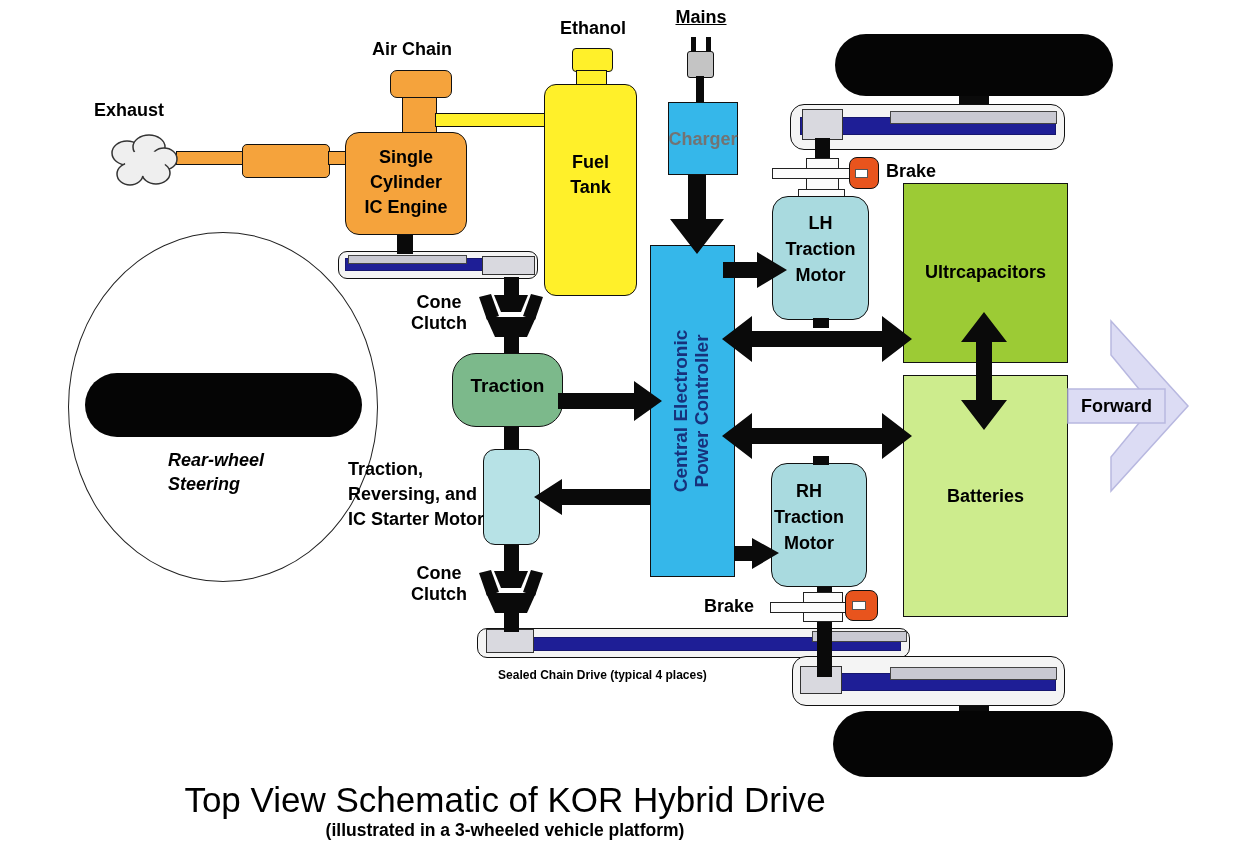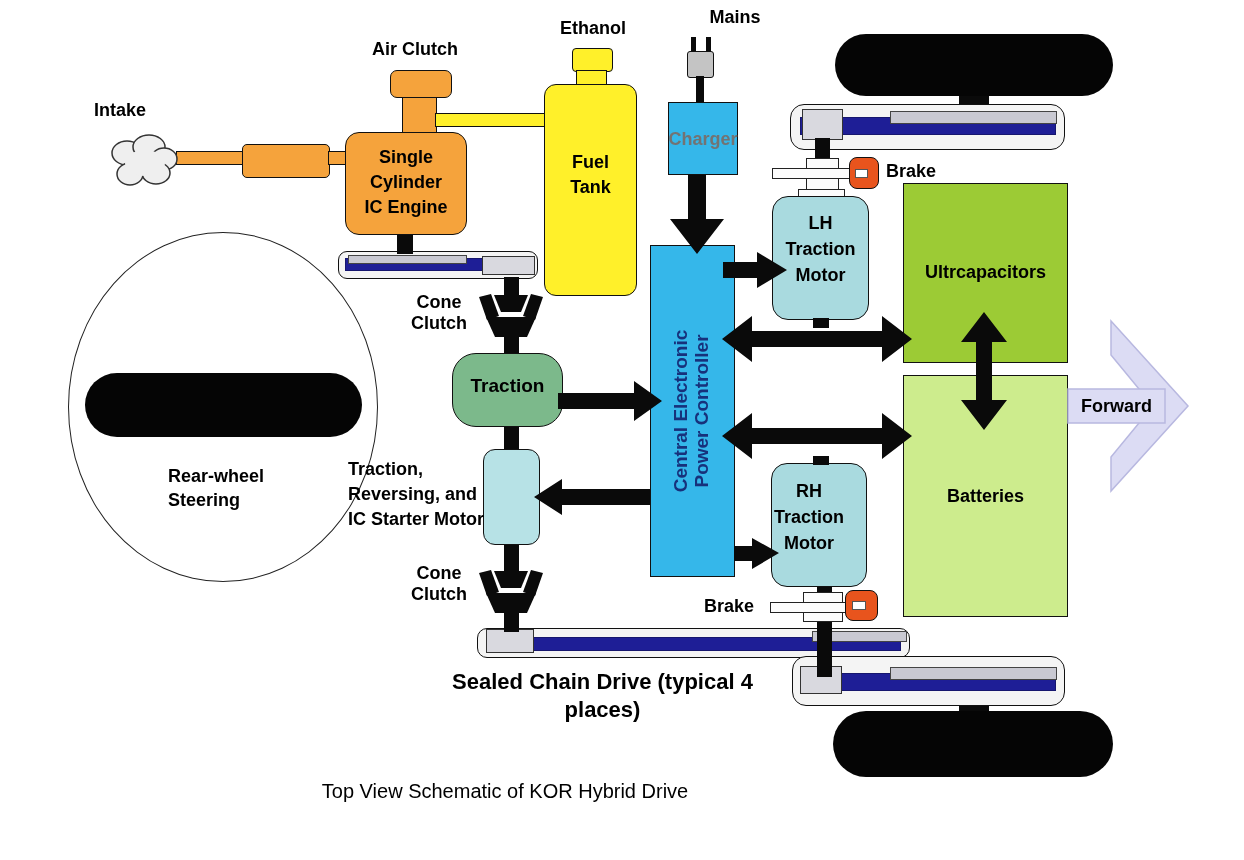--- a/index.html
+++ b/index.html
@@ -142,24 +142,24 @@
       <path d="M486 317 L536 317 L527 337 L495 337 Z"></path>
     </g>
     <g fill="#0a0a0a" transform="translate(0,276)">
       <path d="M494 295 L528 295 L521 312 L501 312 Z"></path>
       <path d="M479 297 L491 294 L499 316 L487 320 Z"></path>
       <path d="M543 297 L531 294 L523 316 L535 320 Z"></path>
       <path d="M486 317 L536 317 L527 337 L495 337 Z"></path>
     </g>
   </svg>
 
-  <div class="lbl" style="left:94px;top:99px;">Intake</div>
-  <div class="lbl" style="left:372px;top:38px;">Air Clutch</div>
+  <div class="lbl" style="left:94px;top:99px;">Exhaust</div>
+  <div class="lbl" style="left:372px;top:38px;">Air Chain</div>
   <div class="lbl ctr" style="left:547px;top:17px;width:92px;">Ethanol</div>
-  <div class="lbl ctr" style="left:696px;top:6px;width:78px;">Mains</div>
+  <div class="lbl ctr" style="left:662px;top:6px;width:78px;text-decoration:underline;">Mains</div>
   <div class="lbl ctr" style="left:345px;top:145px;width:122px;line-height:25px;">Single
 Cylinder
 IC Engine</div>
   <div class="lbl ctr" style="left:544px;top:150px;width:93px;line-height:25px;">Fuel
 Tank</div>
   <div class="lbl ctr" style="left:660px;top:128px;width:86px;color:#737373;">Charger</div>
   <div class="lbl ctr" style="left:522px;top:389px;width:340px;height:44px;transform:rotate(-90deg);font-size:19px;line-height:21px;color:#17317B;">Central Electronic
 Power Controller</div>
   <div class="lbl ctr" style="left:452px;top:374px;width:111px;font-size:19px;">Traction</div>
   <div class="lbl ctr" style="left:772px;top:210px;width:97px;line-height:26px;">LH
@@ -172,20 +172,21 @@
 Reversing, and
 IC Starter Motor</div>
   <div class="lbl ctr" style="left:903px;top:261px;width:165px;">Ultrcapacitors</div>
   <div class="lbl ctr" style="left:903px;top:485px;width:165px;">Batteries</div>
   <div class="lbl ctr" style="left:398px;top:292px;width:82px;line-height:21px;">Cone
 Clutch</div>
   <div class="lbl ctr" style="left:398px;top:563px;width:82px;line-height:21px;">Cone
 Clutch</div>
   <div class="lbl" style="left:886px;top:160px;">Brake</div>
   <div class="lbl" style="left:704px;top:595px;">Brake</div>
-  <div class="lbl ctr" style="left:415px;top:668px;width:375px;font-size:22px;">Sealed Chain Drive (typical 4 places)</div>
-  <div class="lbl" style="left:168px;top:464px;line-height:24px;">Rear-wheel
+  <div class="lbl ctr" style="left:415px;top:668px;width:375px;font-size:12px;">Sealed Chain Drive (typical 4 places)</div>
+  <div class="lbl" style="left:168px;top:448px;line-height:24px;font-style:italic;">Rear-wheel
 Steering</div>
   <div class="lbl ctr" style="left:1068px;top:389px;width:97px;height:34px;line-height:34px;">Forward</div>
 
-  <div class="abs ctr" style="left:105px;top:780px;width:800px;font-size:20px;font-weight:normal;">Top View Schematic of KOR Hybrid Drive</div>
+  <div class="abs ctr" style="left:105px;top:780px;width:800px;font-size:35px;font-weight:normal;">Top View Schematic of KOR Hybrid Drive</div>
+  <div class="abs ctr" style="left:105px;top:820px;width:800px;font-size:17.5px;font-weight:bold;">(illustrated in a 3-wheeled vehicle platform)</div>
 
 </div>
 
 </body></html>

